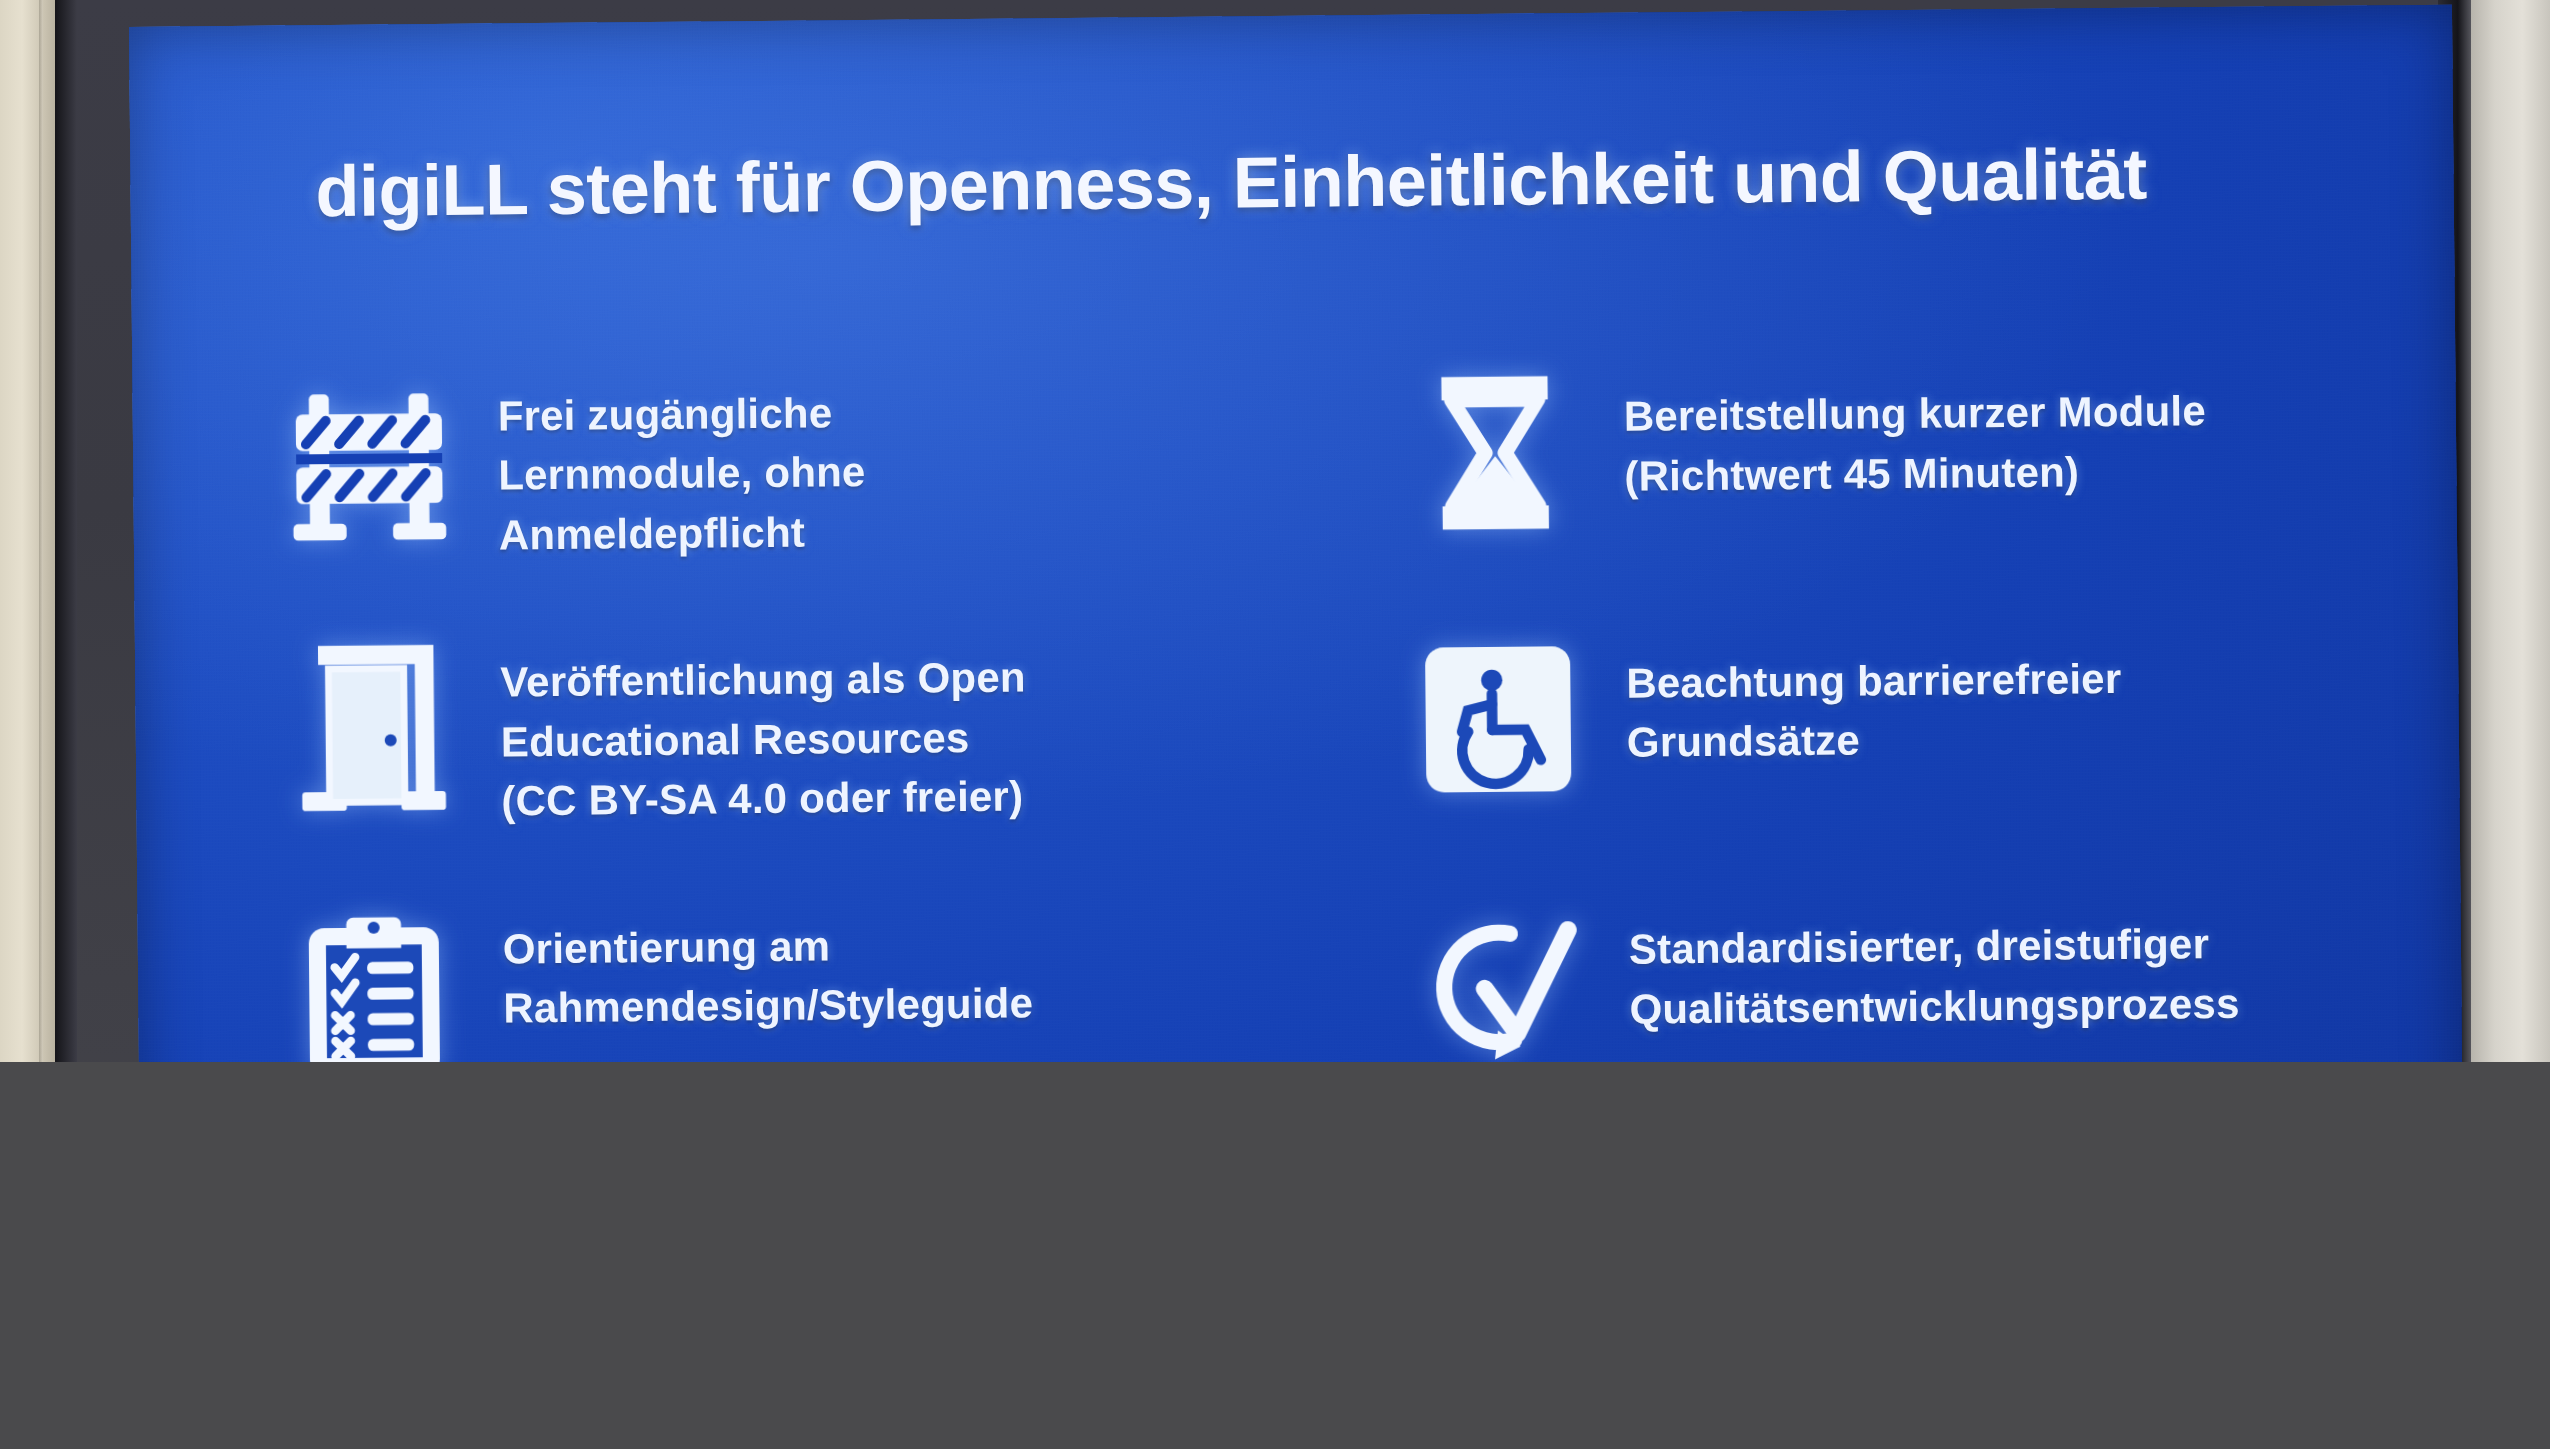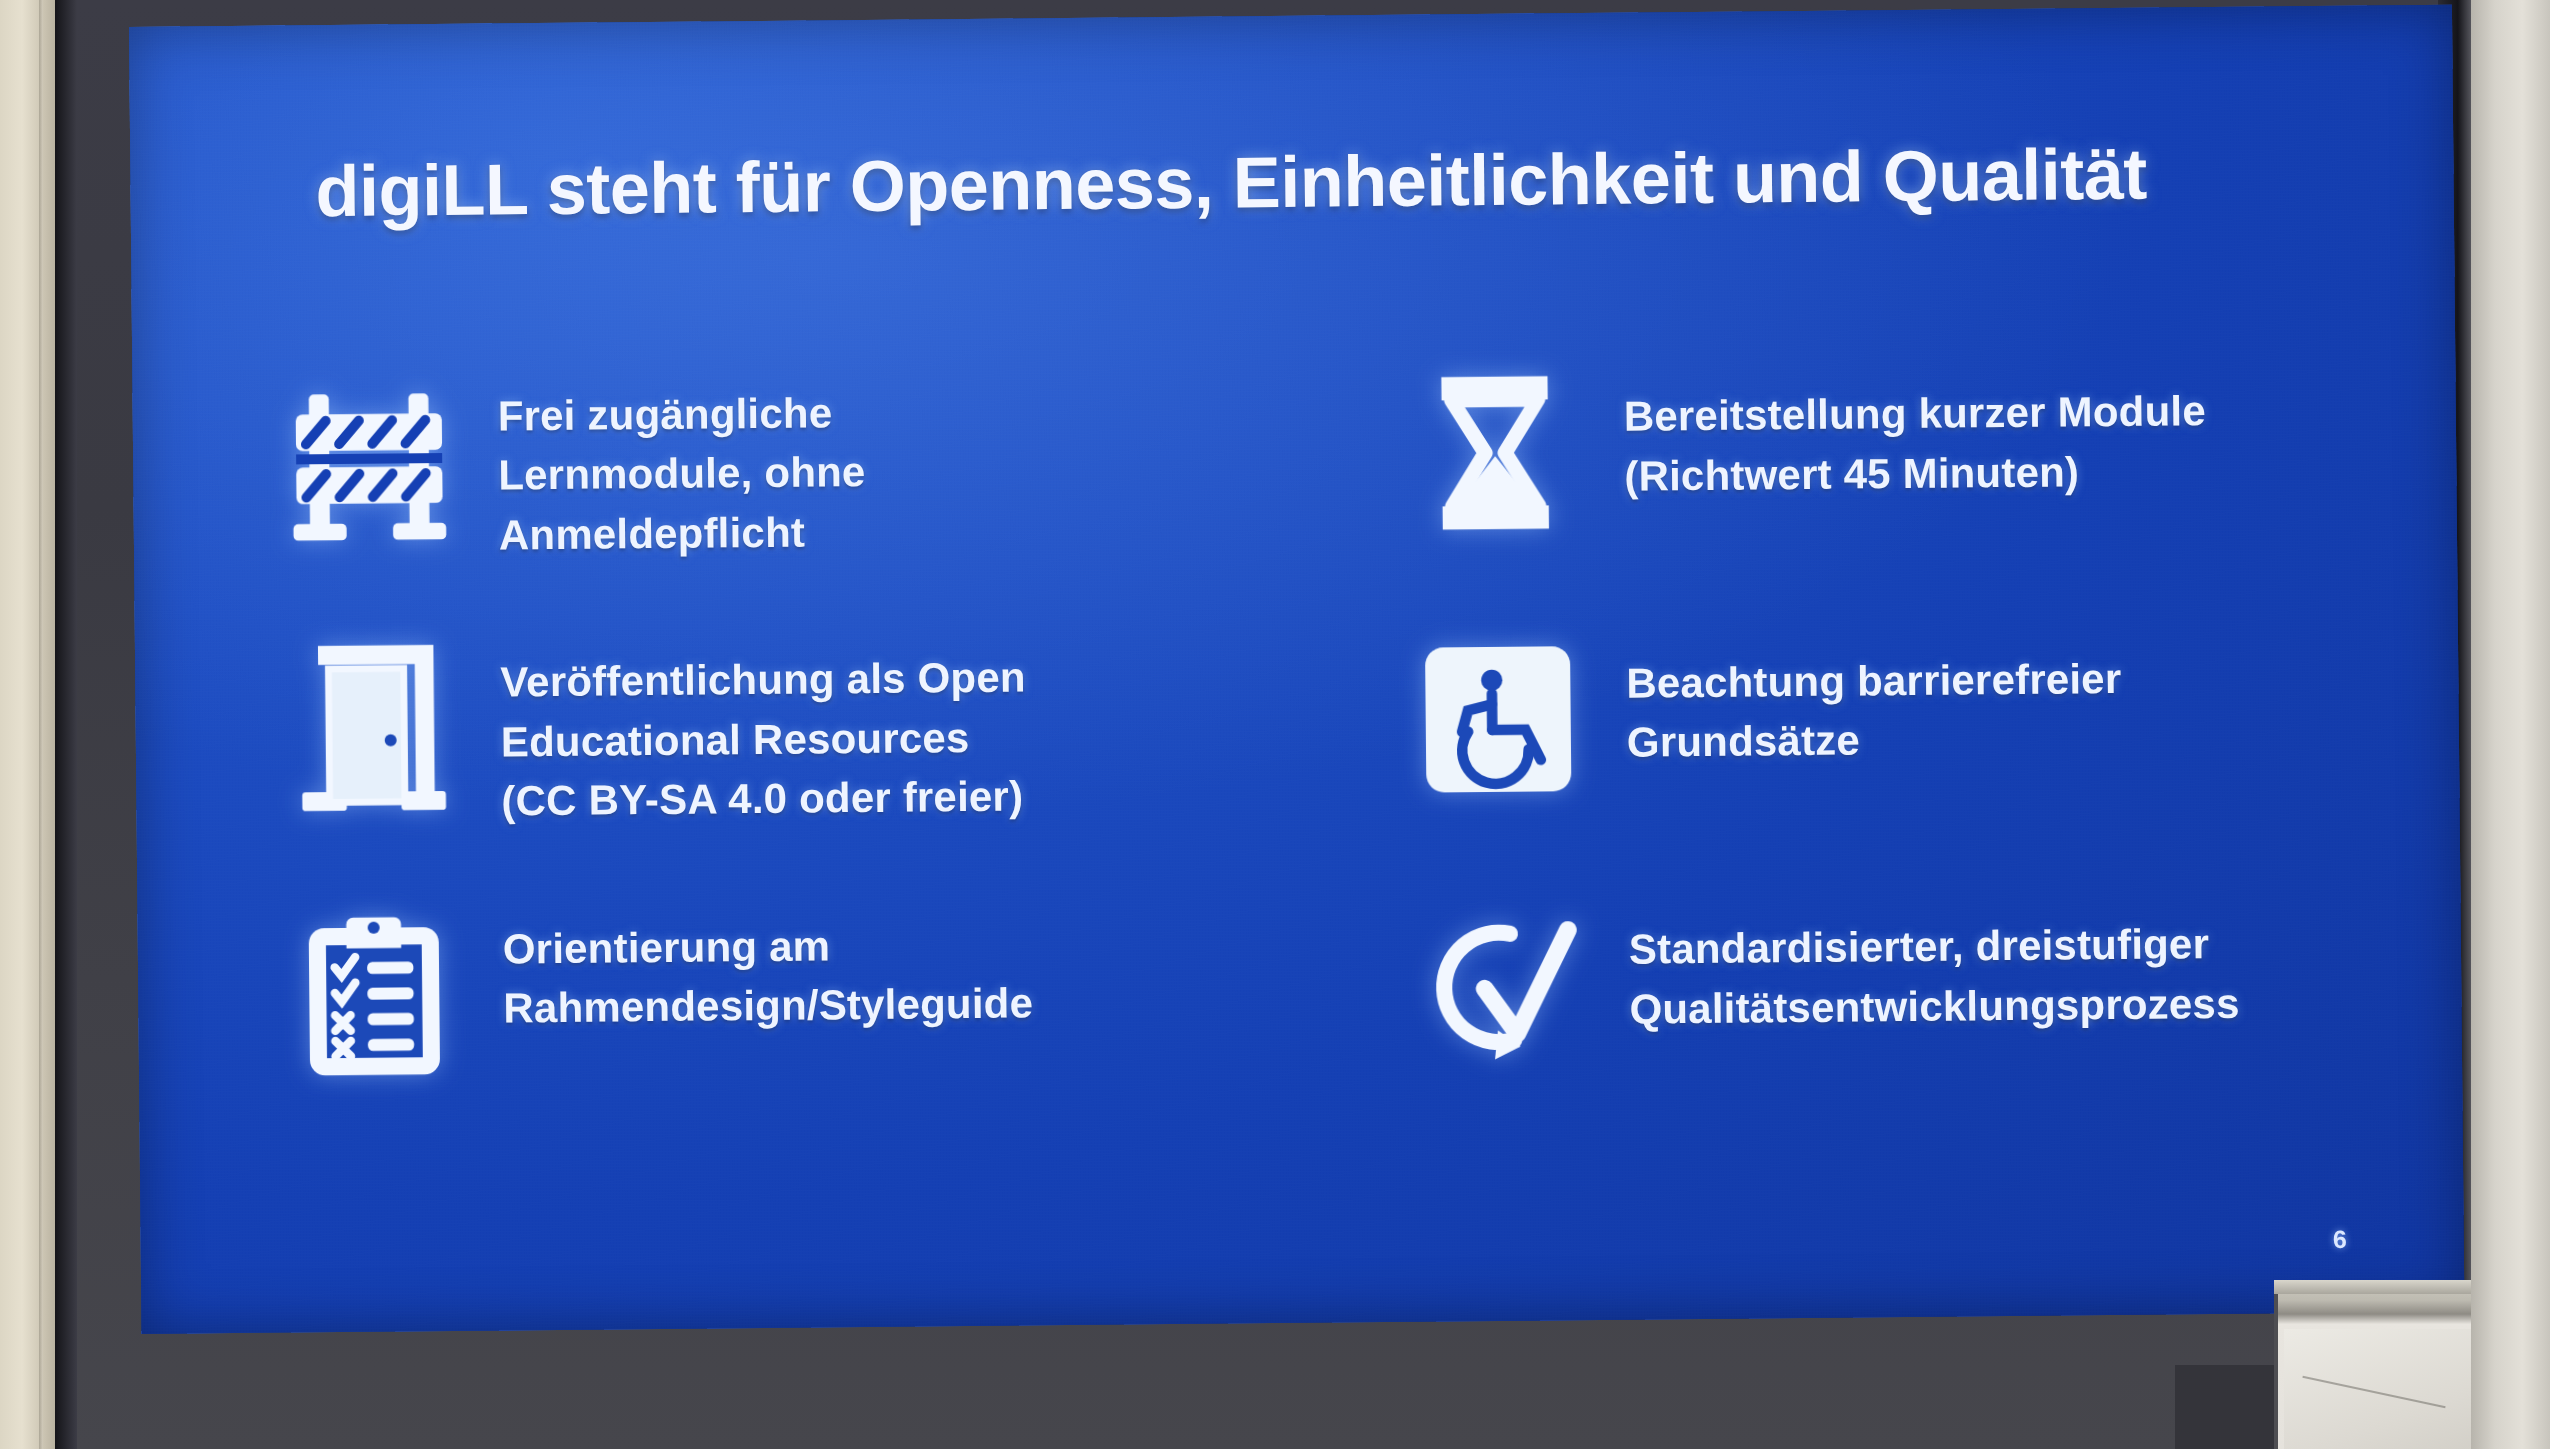--- a/index.html
+++ b/index.html
@@ -4,21 +4,21 @@
 <style>
   * { margin:0; padding:0; box-sizing:border-box; }
   html,body{
     width:2550px; height:1449px;
     overflow:hidden;
     background:#4a4a4c;
     font-family:"Liberation Sans", sans-serif;
   }
 
   
-  #scene{ position:relative; width:2550px; height:1449px; overflow:hidden;
+  #scene{ position:relative; width:2550px; height:1062px; overflow:hidden;
           background:#3f3f42; }
 
   
   .wall-left{ position:absolute; left:0; top:0; width:55px; height:1449px;
               background:linear-gradient(90deg,#dcd6c4 0%,#e6e0cf 40%,#cfc8b6 75%,#b9b2a0 100%); }
   .wall-left-seam{ position:absolute; left:39px; top:0; width:3.9px; height:1449px;
                    background:linear-gradient(90deg,rgba(140,134,120,.55),rgba(255,255,255,.1)); }
   .wall-right{ position:absolute; left:2471px; top:0; width:79px; height:1449px;
                background:linear-gradient(90deg,#b7b4ac 0%,#d6d3cb 30%,#e3e0d8 65%,#c8c5bd 100%); }
 

